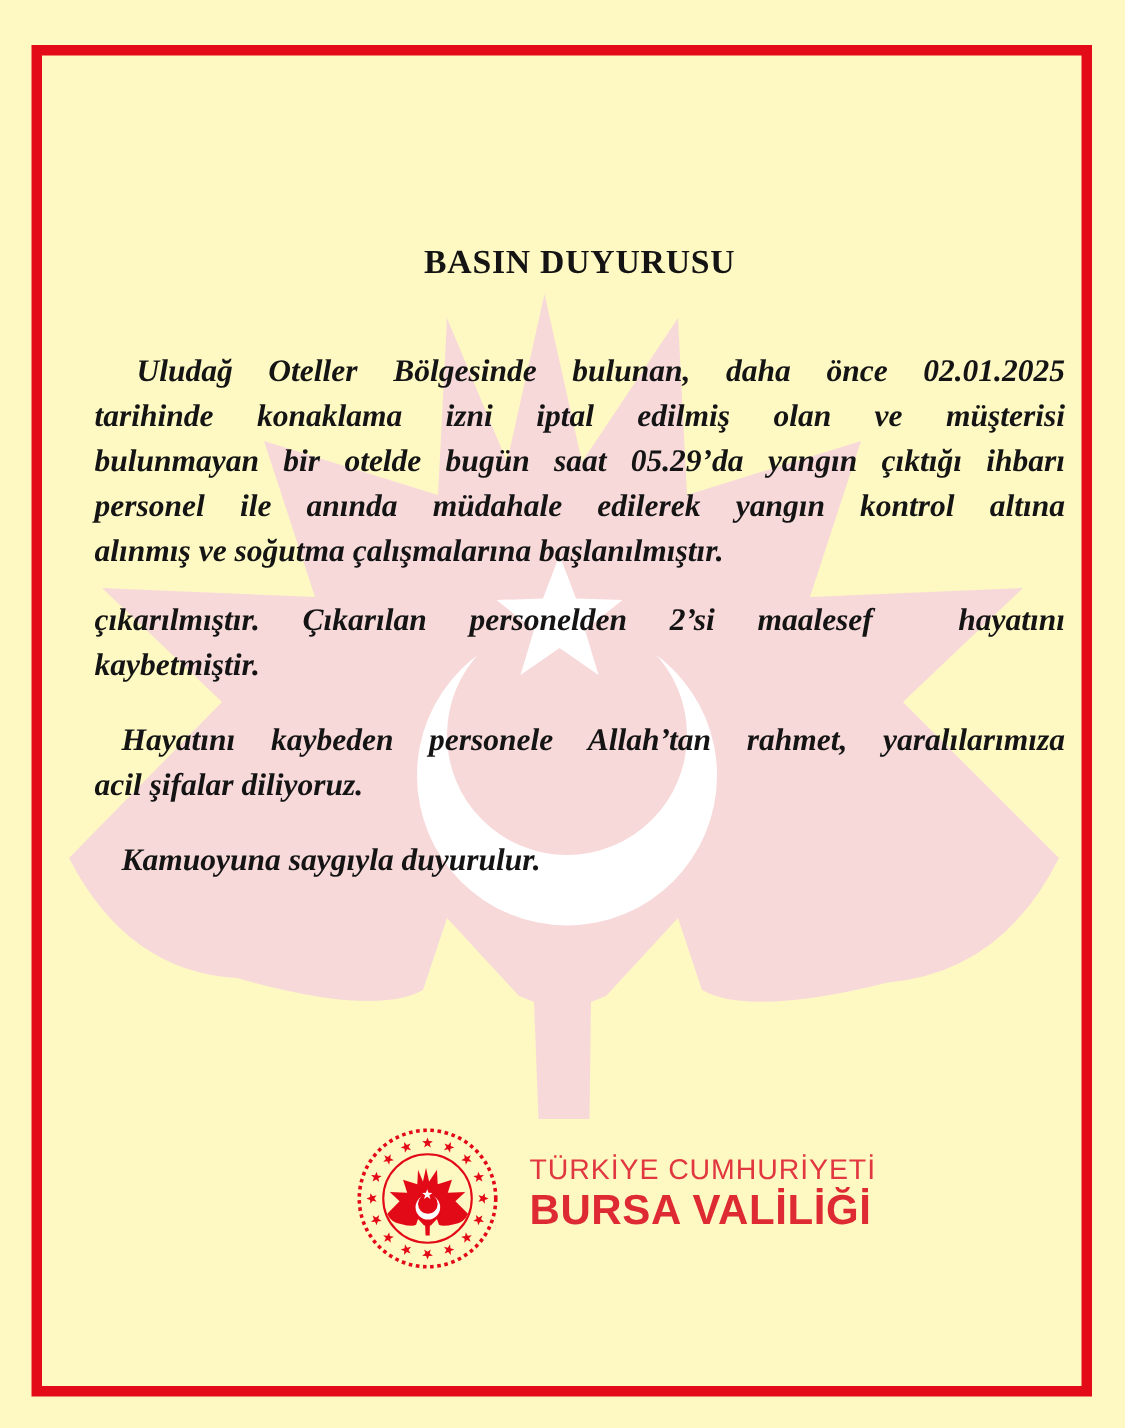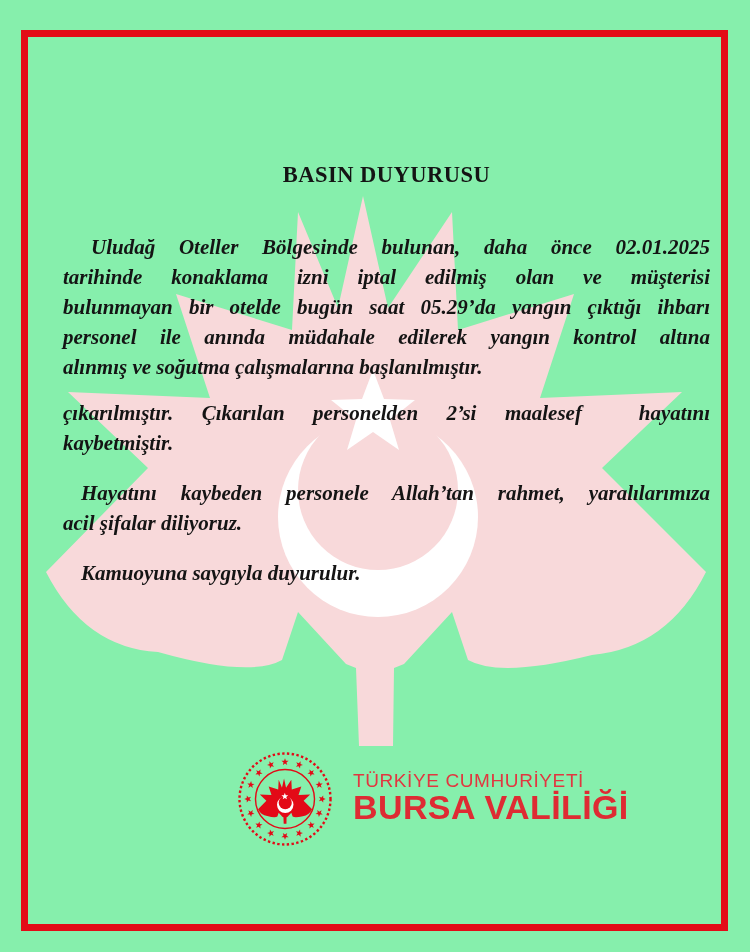--- a/index.html
+++ b/index.html
@@ -1,17 +1,17 @@
 <!DOCTYPE html>
 <html><head>
 <meta charset="utf-8">
 <style>
   html,body{margin:0;padding:0;background:#fff;}
   .page{
-    position:relative;width:750px;height:952px;background:#86efac;
+    position:relative;width:750px;height:952px;background:#fef9c3;
     overflow:hidden;font-family:"Liberation Serif","DejaVu Serif",serif;
   }
   .watermark-svg{position:absolute;left:0;top:0;z-index:0;}
   .frame{
     position:absolute;left:21px;top:30px;width:707px;height:901px;
     border:7px solid #e30b17;box-sizing:border-box;z-index:3;pointer-events:none;
   }
   .content{
     position:absolute;left:63px;top:160px;width:647px;z-index:2;
     color:#141414;font-weight:700;font-size:21px;line-height:30px;
@@ -31,21 +31,21 @@
   .indent-sm{padding-left:18px;}
   .footer-text{
     position:absolute;left:353px;top:770px;z-index:2;
     font-family:"Liberation Sans","DejaVu Sans",sans-serif;
   }
   .org-title{
     font-size:19px;line-height:22px;font-weight:400;
     letter-spacing:0.6px;color:#e13740;
   }
   .org-name{
-    font-size:34px;line-height:30px;font-weight:700;
+    font-size:28px;line-height:30px;font-weight:700;
     letter-spacing:0.4px;color:#de2b33;
   }
 </style>
 </head>
 <body>
 
 <div class="page">
 
   <svg class="watermark-svg" width="750" height="952" viewBox="0 0 750 952" xmlns="http://www.w3.org/2000/svg">
     <defs>

